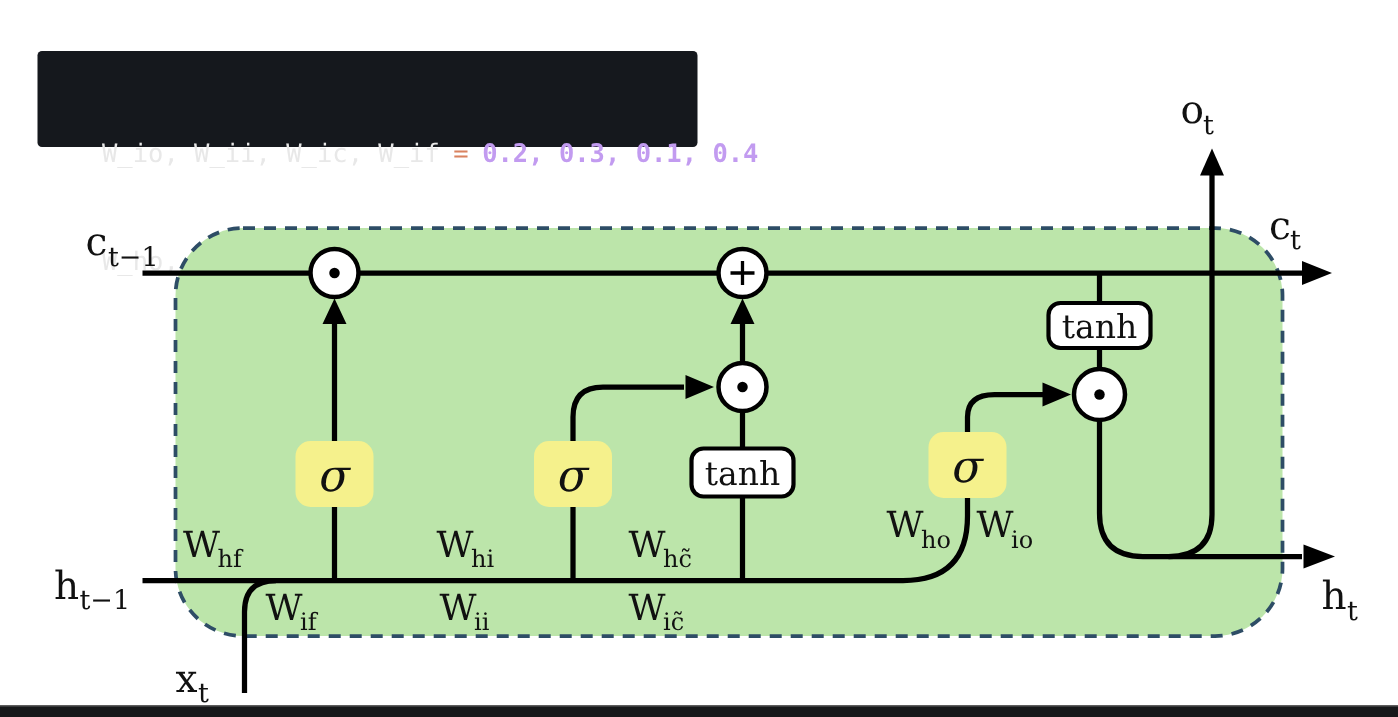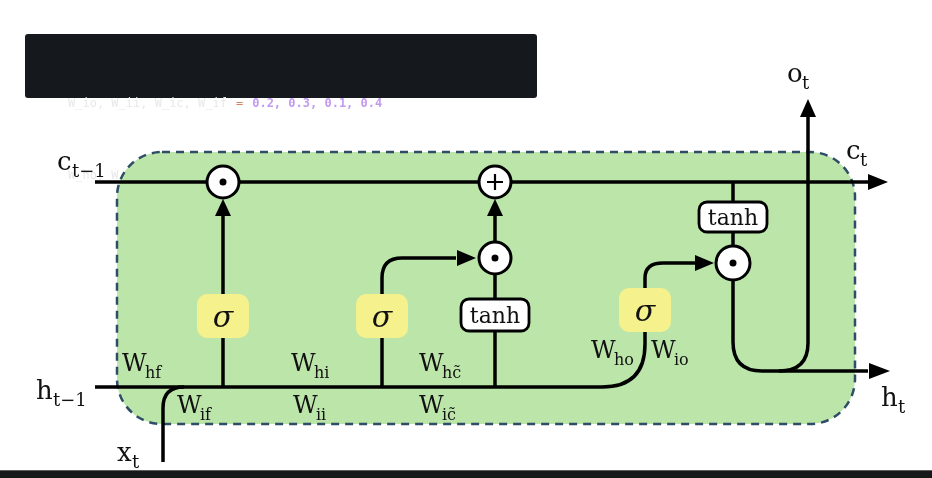--- a/index.html
+++ b/index.html
@@ -1,25 +1,25 @@
 <!DOCTYPE html>
 <html><head>
 <meta charset="utf-8">
 <style>
   html,body { margin:0; padding:0; background:#ffffff; }
   .stage {
     position:relative; width:932px; height:478px; background:#ffffff;
     font-family:"DejaVu Serif", serif; overflow:hidden;
   }
   .code-panel {
-    position:absolute; left:25px; top:34px; width:512px; height:64px;
+    position:absolute; left:25px; top:34px; width:440px; height:64px;
     background:#15181d; border-radius:3px; box-sizing:border-box;
     padding:9px 0 0 43px;
     font-family:"DejaVu Sans Mono", monospace;
-    font-size:12px; line-height:24px; white-space:pre;
+    font-size:17px; line-height:24px; white-space:pre;
     color:#e8e8e8;
   }
   .code-line .eq   { color:#d9825f; margin:0 9px; }
   .code-line .vals { color:#c29bf0; font-weight:bold; }
   .diagram-svg { position:absolute; left:0; top:0; }
   .bottom-bar {
     position:absolute; left:0; bottom:0; width:932px; height:7px;
     background:#17181a; border-top:1px solid #5d5d5d;
   }
   text { fill:#111111; }

